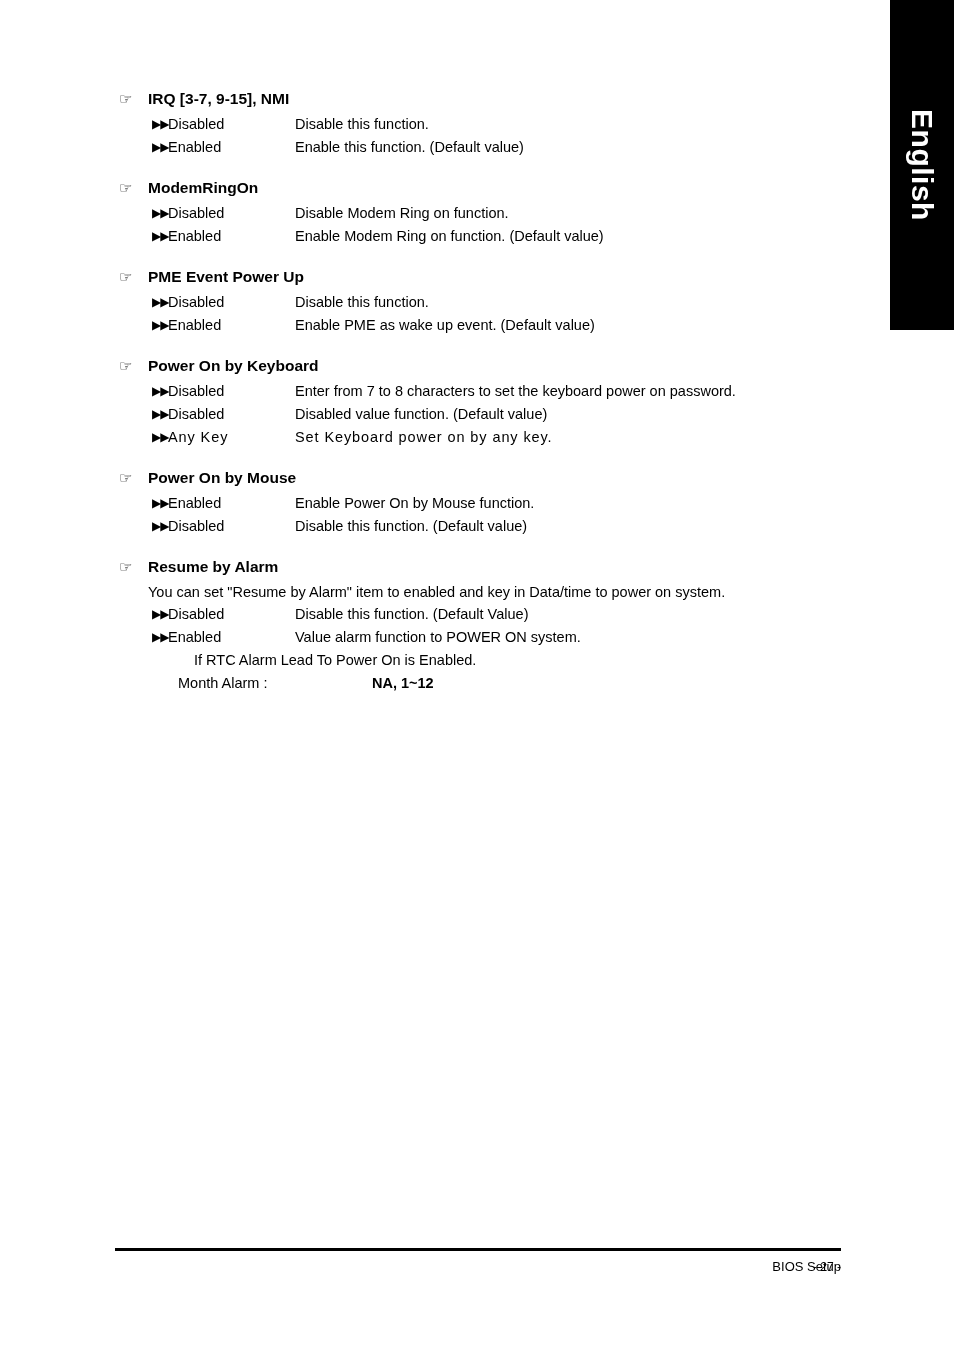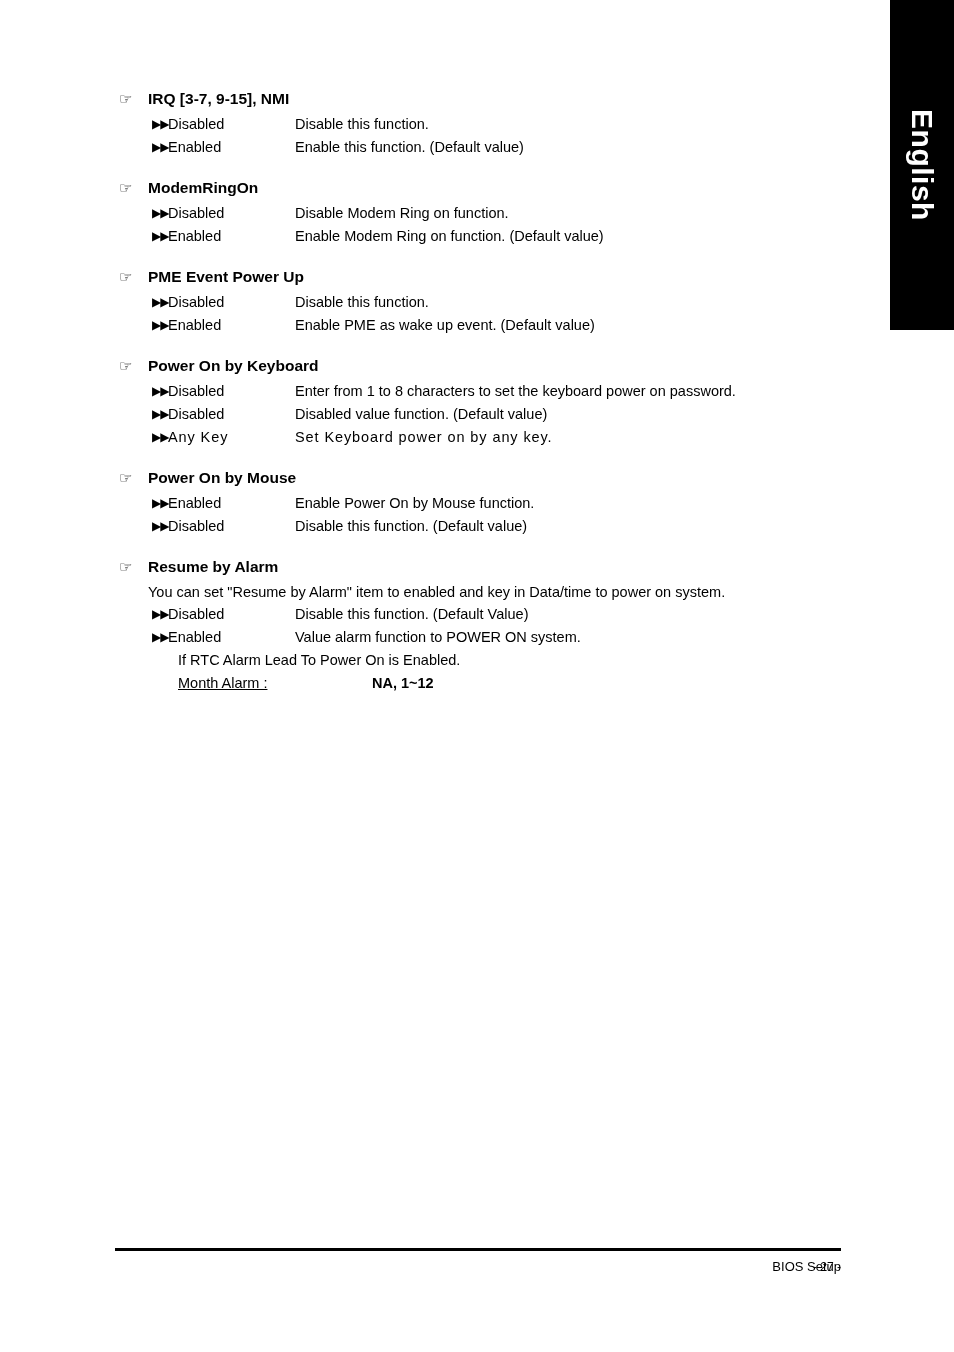--- a/index.html
+++ b/index.html
@@ -111,32 +111,32 @@
   .spaced .opt-desc {
     letter-spacing: 0.9px;
   }
 
   
   .detail-line {
     padding-left: 178px;
     font-size: 14.5px;
     line-height: 23px;
     white-space: nowrap;
+    margin-left: 16px;
   }
   .detail-row {
     padding-left: 178px;
     font-size: 14.5px;
     line-height: 23px;
     white-space: nowrap;
   }
   .detail-key {
     display: inline-block;
     width: 194px;
     vertical-align: top;
-    text-decoration: underline;
   }
   .detail-val {
     display: inline-block;
     vertical-align: top;
     font-weight: bold;
   }
 
   
   .footer {
     position: absolute;
@@ -188,21 +188,21 @@
       <div class="opt-row"><span class="arrow-icon">▶▶</span><span class="opt-label">Disabled</span><span class="opt-desc">Disable Modem Ring on function.</span></div>
       <div class="opt-row"><span class="arrow-icon">▶▶</span><span class="opt-label">Enabled</span><span class="opt-desc">Enable Modem Ring on function. (Default value)</span></div>
     </div>
     <div class="section">
       <div class="sec-head"><span class="hand-icon">☞</span><span>PME Event Power Up</span></div>
       <div class="opt-row"><span class="arrow-icon">▶▶</span><span class="opt-label">Disabled</span><span class="opt-desc">Disable this function.</span></div>
       <div class="opt-row"><span class="arrow-icon">▶▶</span><span class="opt-label">Enabled</span><span class="opt-desc">Enable PME as wake up event. (Default value)</span></div>
     </div>
     <div class="section">
       <div class="sec-head"><span class="hand-icon">☞</span><span>Power On by Keyboard</span></div>
-      <div class="opt-row"><span class="arrow-icon">▶▶</span><span class="opt-label">Disabled</span><span class="opt-desc">Enter from 1 to 8 characters to set the keyboard power on password.</span></div>
+      <div class="opt-row"><span class="arrow-icon">▶▶</span><span class="opt-label">Disabled</span><span class="opt-desc">Enter from 7 to 8 characters to set the keyboard power on password.</span></div>
       <div class="opt-row"><span class="arrow-icon">▶▶</span><span class="opt-label">Disabled</span><span class="opt-desc">Disabled value function. (Default value)</span></div>
       <div class="opt-row spaced"><span class="arrow-icon">▶▶</span><span class="opt-label">Any Key</span><span class="opt-desc">Set Keyboard power on by any key.</span></div>
     </div>
     <div class="section">
       <div class="sec-head"><span class="hand-icon">☞</span><span>Power On by Mouse</span></div>
       <div class="opt-row"><span class="arrow-icon">▶▶</span><span class="opt-label">Enabled</span><span class="opt-desc">Enable Power On by Mouse function.</span></div>
       <div class="opt-row"><span class="arrow-icon">▶▶</span><span class="opt-label">Disabled</span><span class="opt-desc">Disable this function. (Default value)</span></div>
     </div>
     <div class="section">
       <div class="sec-head"><span class="hand-icon">☞</span><span>Resume by Alarm</span></div>

